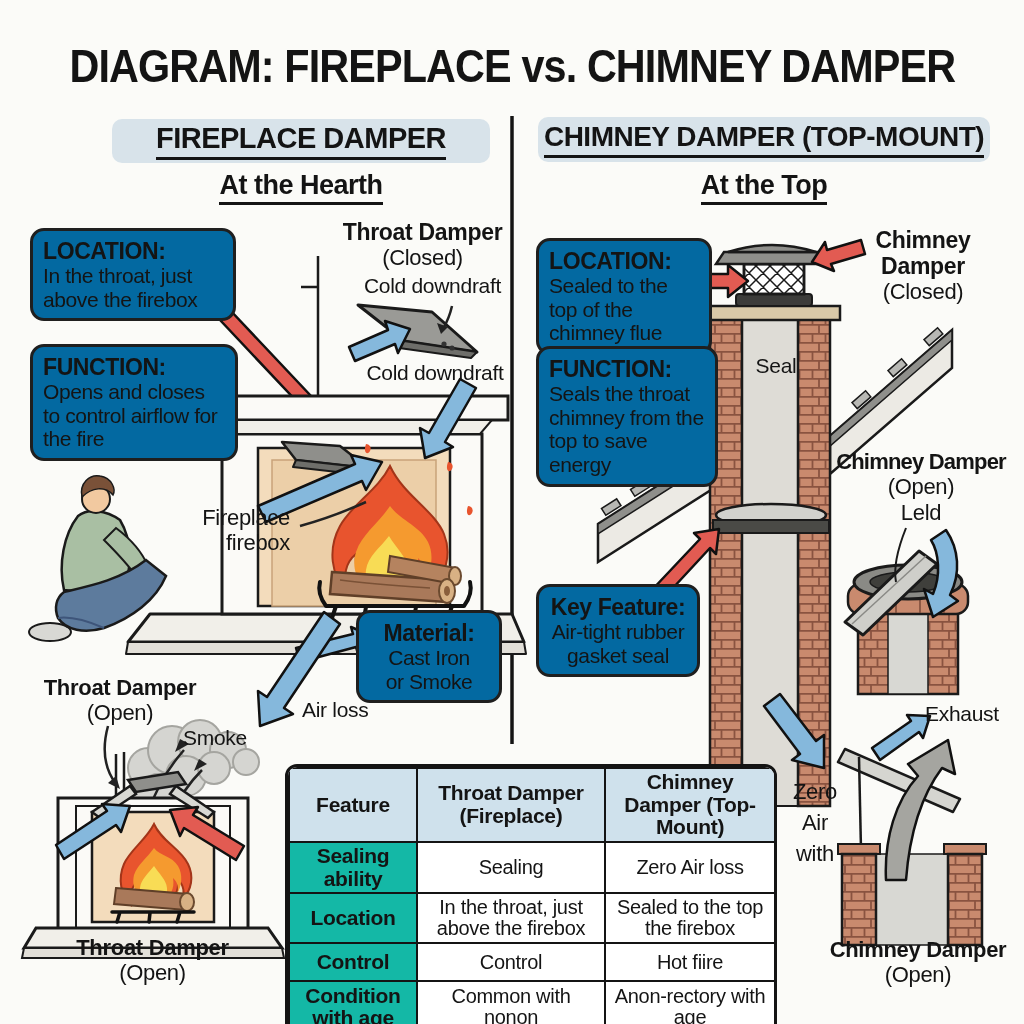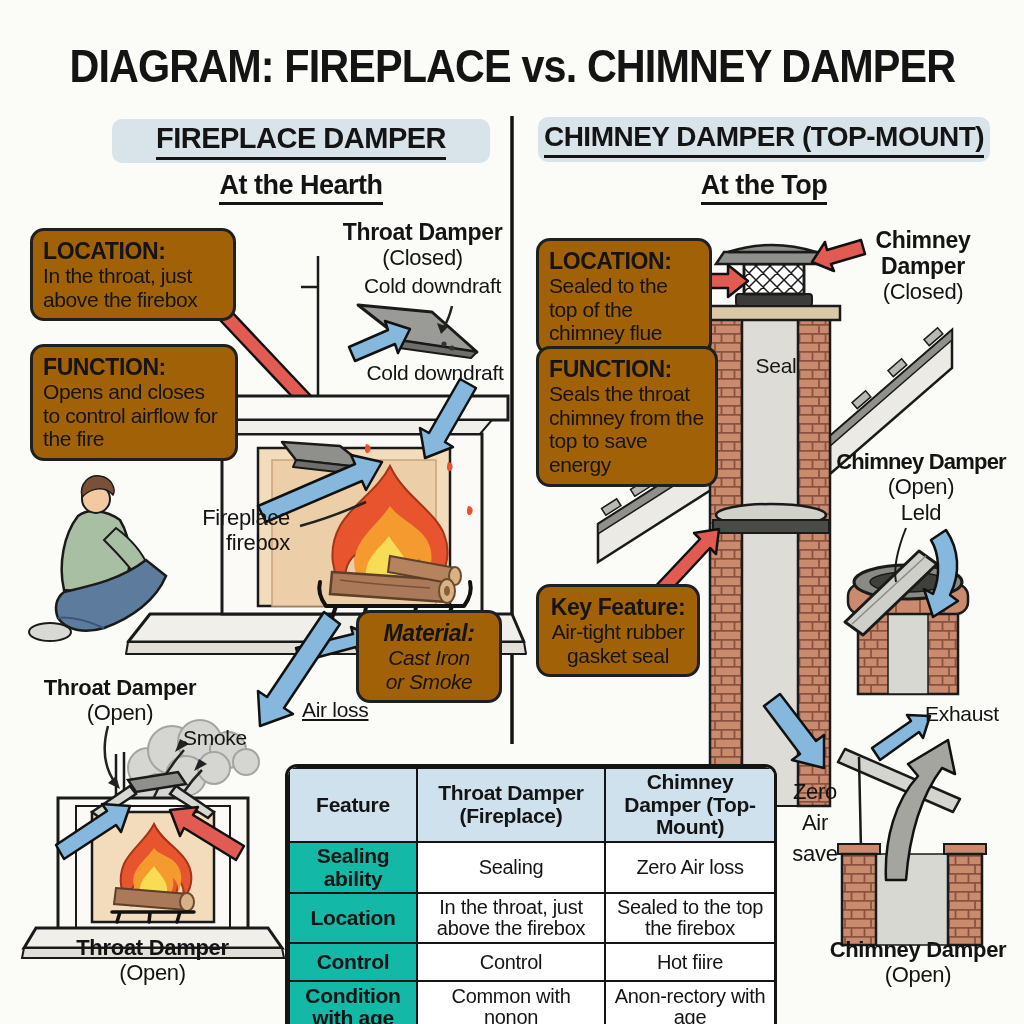--- a/index.html
+++ b/index.html
@@ -9,21 +9,21 @@
   .abs{position:absolute;}
   .ctr{text-align:center;}
   .rt{text-align:right;}
   .lbl{line-height:1.12;letter-spacing:-0.3px;}
   .cond{display:inline-block;transform:scaleX(0.88);transform-origin:center;}
   .title{font-size:47px;font-weight:800;letter-spacing:-1px;white-space:nowrap;}
   .pill{background:#d8e3ea;border-radius:10px;display:flex;align-items:center;justify-content:center;}
   .u{border-bottom:3px solid #141414;padding-bottom:1px;display:inline-block;line-height:1.15;}
   .hdr1{font-size:29px;font-weight:800;letter-spacing:-0.5px;}
   .hdr2{font-size:27px;font-weight:800;letter-spacing:-0.5px;}
-  .callout{background:#a16207;border:3.5px solid #1f1f1f;border-radius:14px;
+  .callout{background:#0369a1;border:3.5px solid #1f1f1f;border-radius:14px;
            padding:7px 10px;font-size:21px;line-height:1.13;letter-spacing:-0.4px;}
   .cl-label{font-weight:800;font-size:23px;display:block;}
   .t23b{font-size:23px;font-weight:800;}
   .t22b{font-size:22px;font-weight:800;}
   .t22{font-size:22px;}
   .t21{font-size:21px;}
   .tbl-wrap{border:3.5px solid #141414;border-radius:12px;overflow:hidden;background:#fff;}
   table{border-collapse:collapse;width:100%;table-layout:fixed;}
   th,td{border:2.5px solid #141414;text-align:center;vertical-align:middle;
         padding:2px 4px;line-height:1.08;letter-spacing:-0.3px;}
@@ -263,27 +263,27 @@
     <div class="t22">(Closed)</div>
   </div>
   <div class="abs ctr lbl t21" style="left:340px;top:274px;width:185px;">Cold downdraft</div>
   <div class="abs ctr lbl t21" style="left:345px;top:361px;width:180px;">Cold downdraft</div>
 
   <div class="abs rt lbl t22" style="left:150px;top:506px;width:140px;">
     <div>Fireplace</div>
     <div>firebox</div>
   </div>
 
-  <div class="abs callout ctr" style="left:356px;top:610px;width:120px;font-style:italic;">
+  <div class="abs callout ctr" style="left:356px;top:610px;width:120px;">
     <span class="cl-label">Material:</span>
     <span>Cast Iron</span><br>
     <span>or Smoke</span>
   </div>
 
-  <div class="abs lbl t21" style="left:302px;top:698px;width:90px;text-decoration:underline;">Air loss</div>
+  <div class="abs lbl t21" style="left:302px;top:698px;width:90px;">Air loss</div>
 
   <div class="abs ctr lbl" style="left:30px;top:676px;width:180px;">
     <div class="t22b">Throat Damper</div>
     <div class="t22">(Open)</div>
   </div>
   <div class="abs lbl t21" style="left:183px;top:726px;width:80px;">Smoke</div>
 
   <div class="abs ctr lbl" style="left:60px;top:936px;width:185px;">
     <div class="t22b">Throat Damper</div>
     <div class="t22">(Open)</div>
@@ -313,21 +313,21 @@
     <div class="t22b" style="letter-spacing:-0.8px;">Chimney Damper</div>
     <div class="t22">(Open)</div>
     <div class="t22" style="margin-top:2px;">Leld</div>
   </div>
 
   <div class="abs lbl t21" style="left:925px;top:702px;width:90px;">Exhaust</div>
 
   <div class="abs ctr lbl t22" style="left:780px;top:776px;width:70px;line-height:1.42;">
     <div>Zero</div>
     <div>Air</div>
-    <div>save</div>
+    <div>with</div>
   </div>
 
   <div class="abs ctr lbl" style="left:828px;top:938px;width:180px;">
     <div class="t22b">Chimney Damper</div>
     <div class="t22">(Open)</div>
   </div>
 
   <div class="abs tbl-wrap" style="left:285px;top:764px;width:486px;">
     <table>
       <colgroup>

